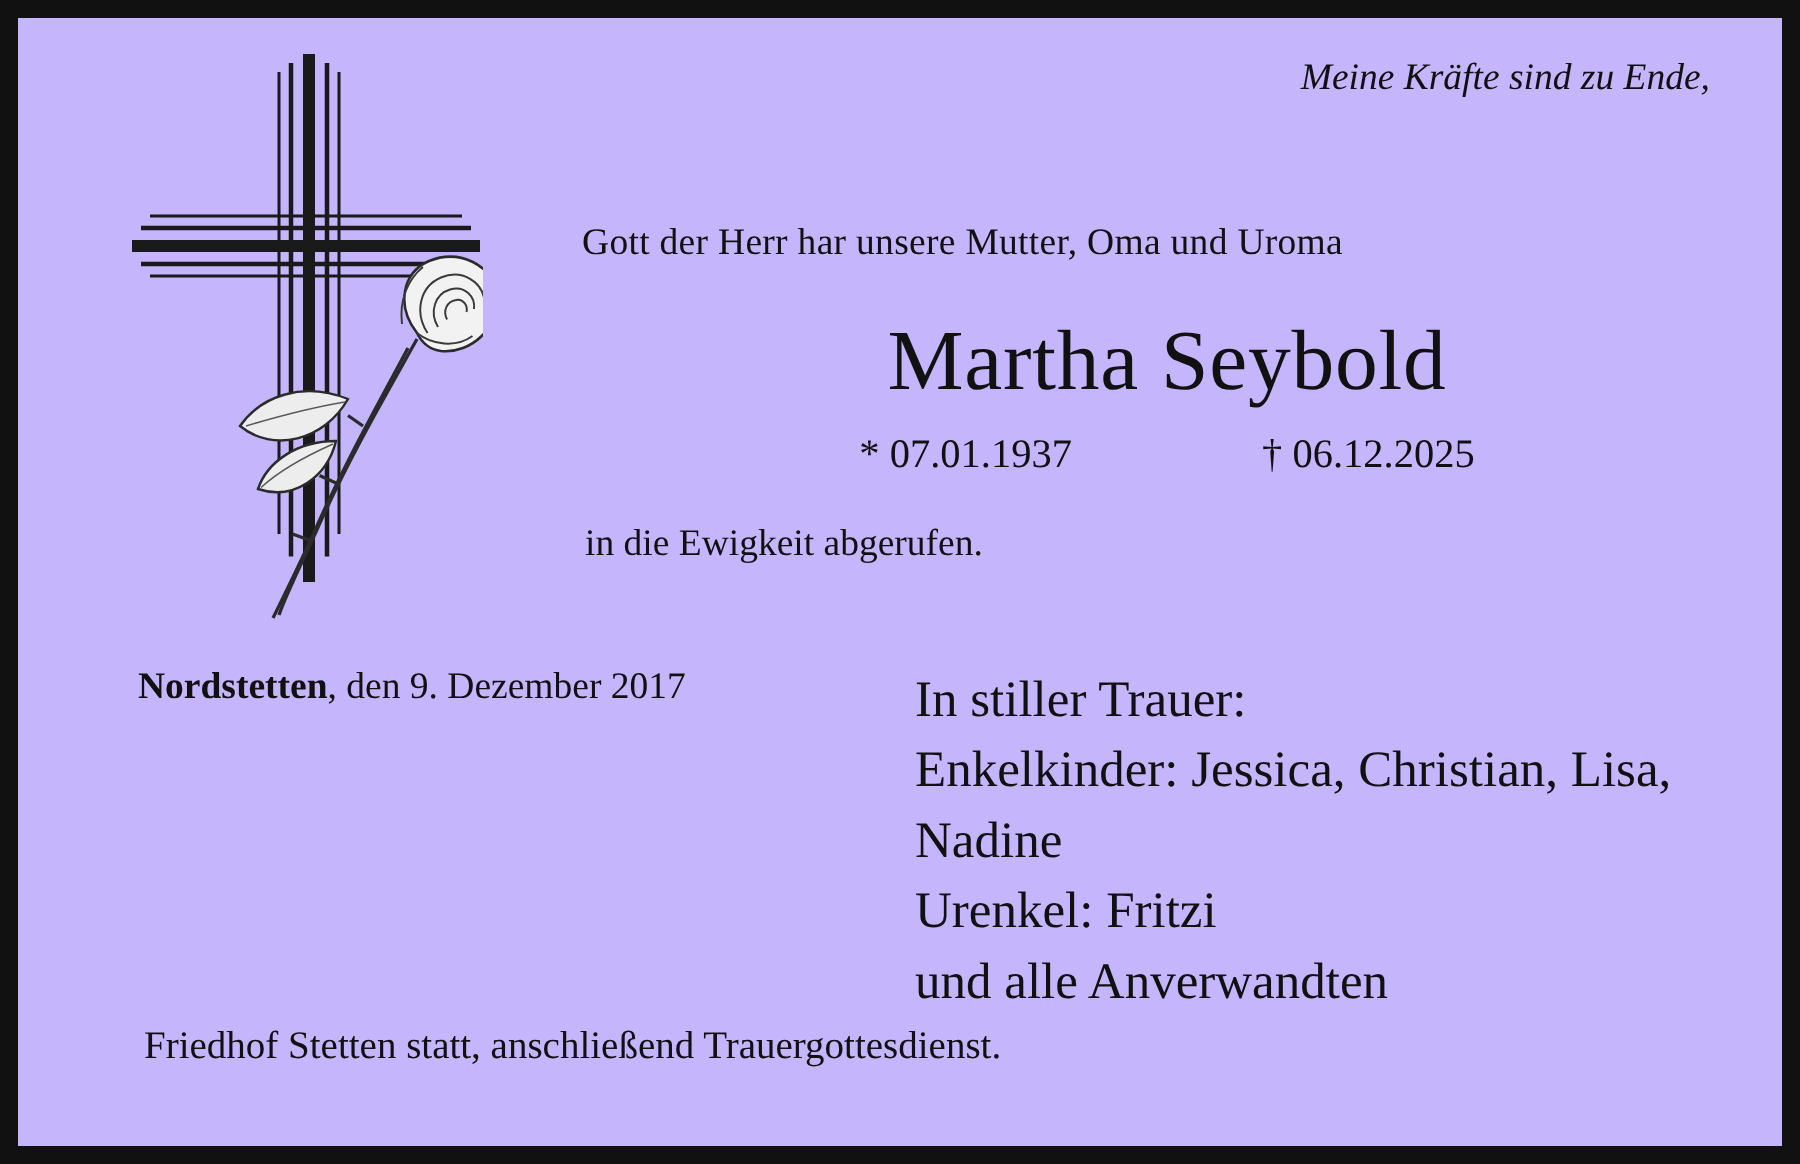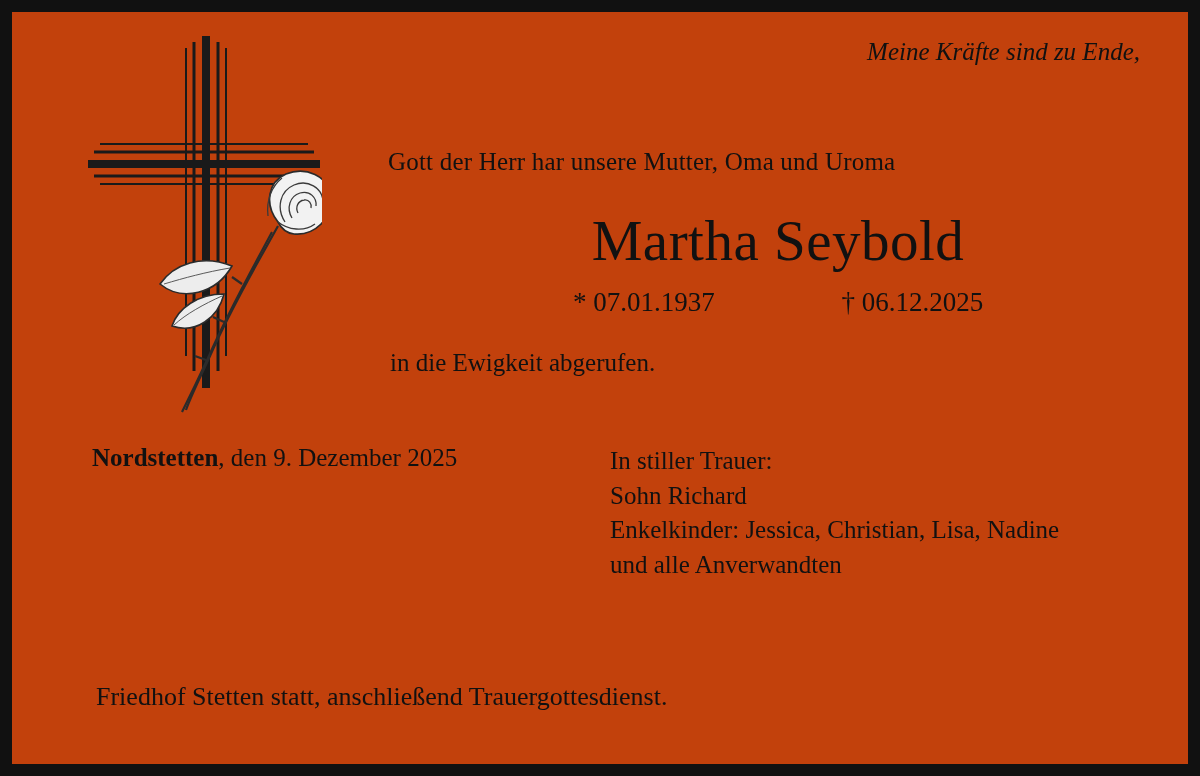--- a/index.html
+++ b/index.html
@@ -17,21 +17,21 @@
     height: 776px;
     background: #111111;
     box-sizing: border-box;
     padding: 12px;
     overflow: hidden;
   }
   .notice {
     position: relative;
     width: 100%;
     height: 100%;
-    background: #c2410c;
+    background: #c4b5fd;
     box-sizing: border-box;
     overflow: hidden;
   }
 
   
   .motif {
     position: absolute;
     left: 70px;
     top: 14px;
     width: 240px;
@@ -92,21 +92,21 @@
     left: 80px;
     top: 432px;
     font-size: 25px;
   }
   .place-line .town { font-weight: bold; }
 
   .mourners {
     position: absolute;
     left: 598px;
     top: 432px;
-    font-size: 25px;
+    font-size: 34px;
     line-height: 1.38;
   }
 
   .funeral {
     position: absolute;
     left: 84px;
     top: 668px;
     width: 1070px;
     font-size: 26px;
     line-height: 1.33;
@@ -175,27 +175,27 @@
     <div class="name">Martha Seybold</div>
 
     <div class="dates">
       <span class="birth">* 07.01.1937</span>
       <span class="death">† 06.12.2025</span>
     </div>
 
     <div class="afterline">in die Ewigkeit abgerufen.</div>
 
     <div class="place-line">
-      <span class="town">Nordstetten</span><span>, den 9. Dezember 2025</span>
+      <span class="town">Nordstetten</span><span>, den 9. Dezember 2017</span>
     </div>
 
     <div class="mourners">
       <div>In stiller Trauer:</div>
-      <div>Sohn Richard</div>
       <div>Enkelkinder: Jessica, Christian, Lisa, Nadine</div>
+      <div>Urenkel: Fritzi</div>
       <div>und alle Anverwandten</div>
     </div>
 
     <div class="funeral">
       <div>Friedhof Stetten statt, anschließend Trauergottesdienst.</div>
     </div>
 
   </div>
 </div>
 

